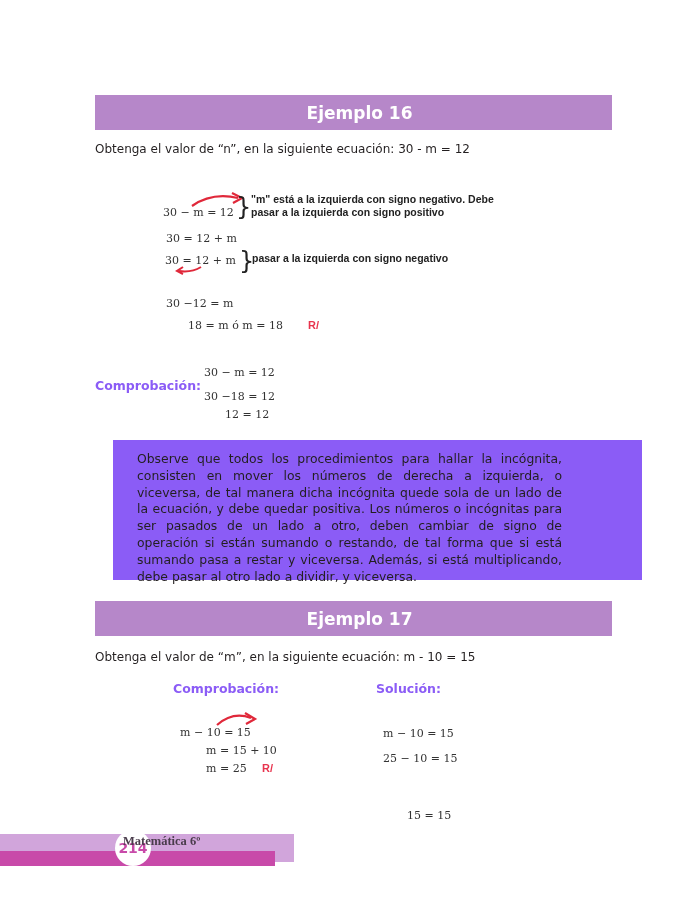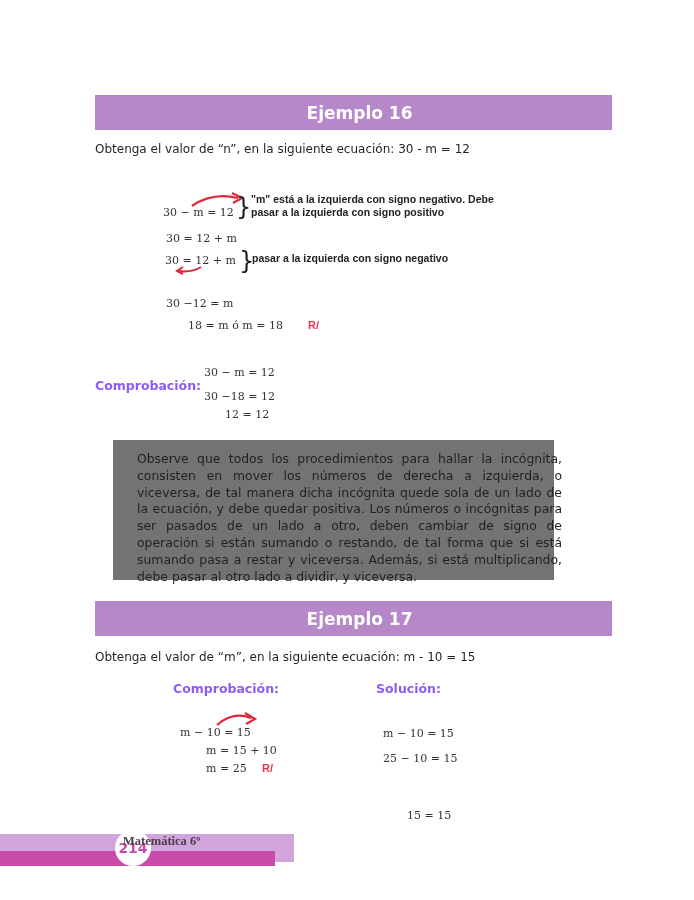--- a/index.html
+++ b/index.html
@@ -10,21 +10,21 @@
             color:#ffffff; font-weight:bold; font-size:17px;
             display:flex; align-items:center; justify-content:center;
             font-family:"DejaVu Sans", sans-serif;padding-left:12px; }
   .prompt { left:95px; font-size:12px; color:#231f20; white-space:nowrap; }
   .eq { font-family:"DejaVu Serif", serif; font-size:11px; color:#333; white-space:nowrap; }
   .note { font-family:"Liberation Sans", sans-serif; font-weight:bold; font-size:10.5px;
           color:#222; line-height:13px; white-space:nowrap; }
   .brace { font-family:"DejaVu Sans", sans-serif; font-size:24px; line-height:24px; color:#222; }
   .ans { color:#e8344e; font-family:"Liberation Sans", sans-serif; font-weight:bold; font-size:11px; }
   .pink-label { color:#8b5cf6; font-weight:bold; font-size:12.5px; white-space:nowrap; }
-  .notebox { left:113px; top:440px; width:441px; height:140px; background:#737373; }
+  .notebox { left:113px; top:440px; width:529px; height:140px; background:#8b5cf6; }
   .notebox p { margin:0; position:absolute; left:24px; top:11px; width:425px;
                font-size:12.4px; line-height:16.8px; color:#231f20; text-align:justify; }
   .footer-light { left:0; top:834px; width:294px; height:28px; background:#d1a5db; }
   .footer-dark { left:0; top:851px; width:275px; height:15px; background:#c84aa9; }
   .footer-circle { left:80px; top:830px; width:36px; height:36px; border-radius:50%;
                    background:#ffffff; color:#c84aa9; font-weight:bold; font-size:14px;
                    display:flex; align-items:center; justify-content:center;
                    font-family:"DejaVu Sans", sans-serif;margin-left:35px; }
   .footer-title { left:123px; top:834px; font-family:"Liberation Serif", serif;
                   font-weight:bold; font-size:12.5px; color:#4a3c4c; }

